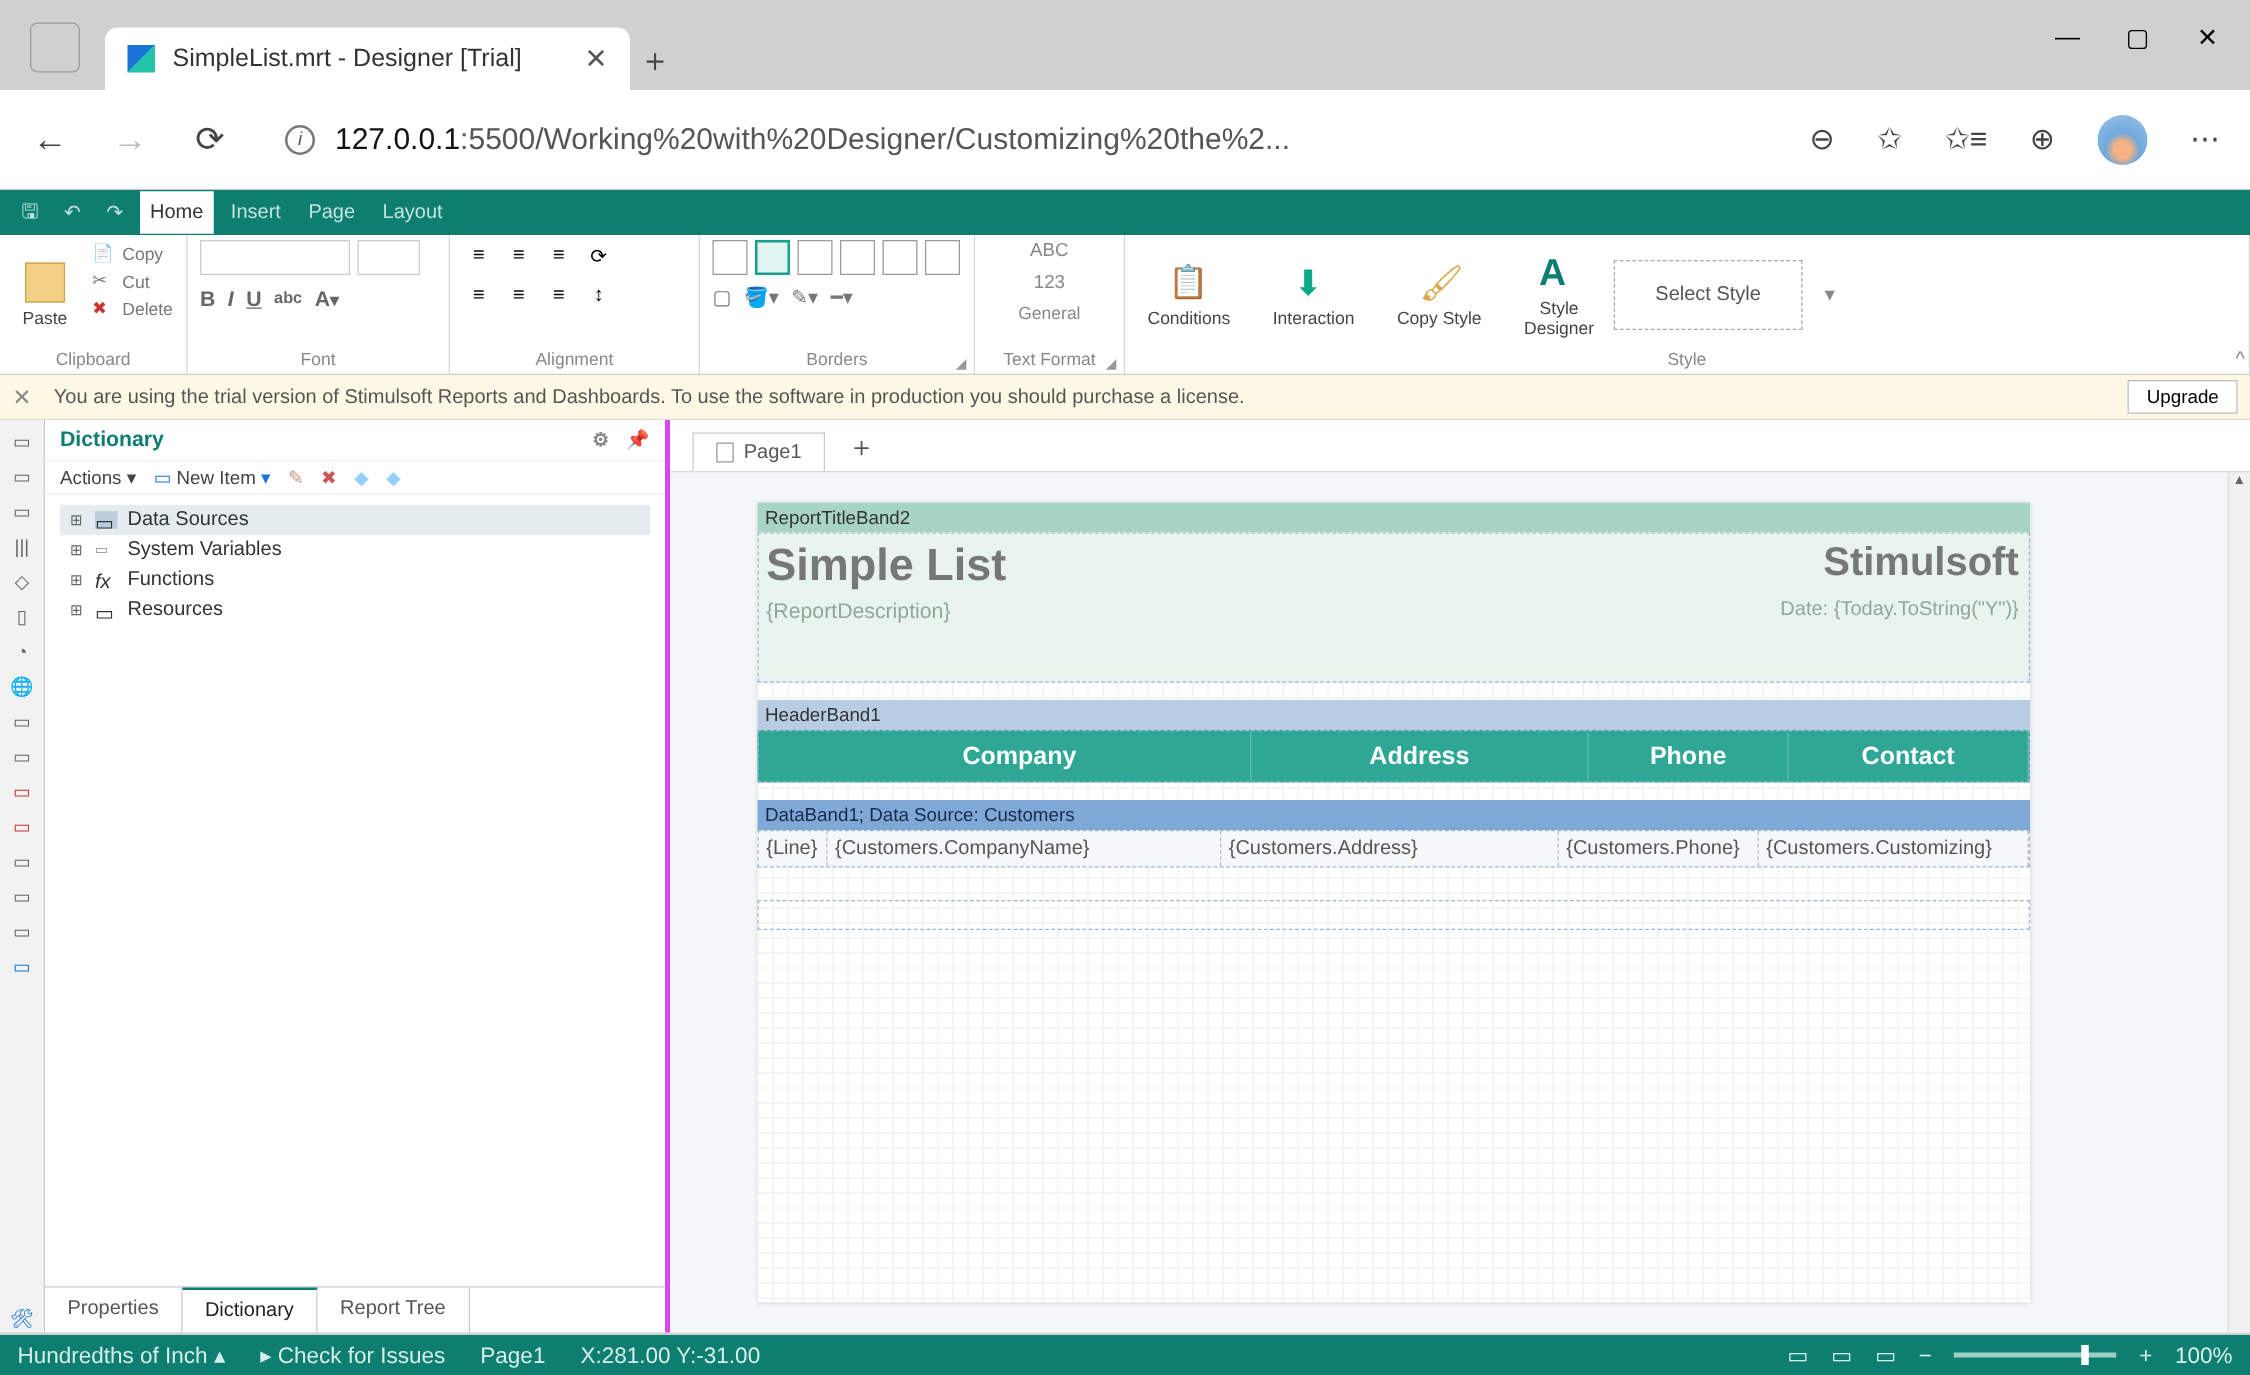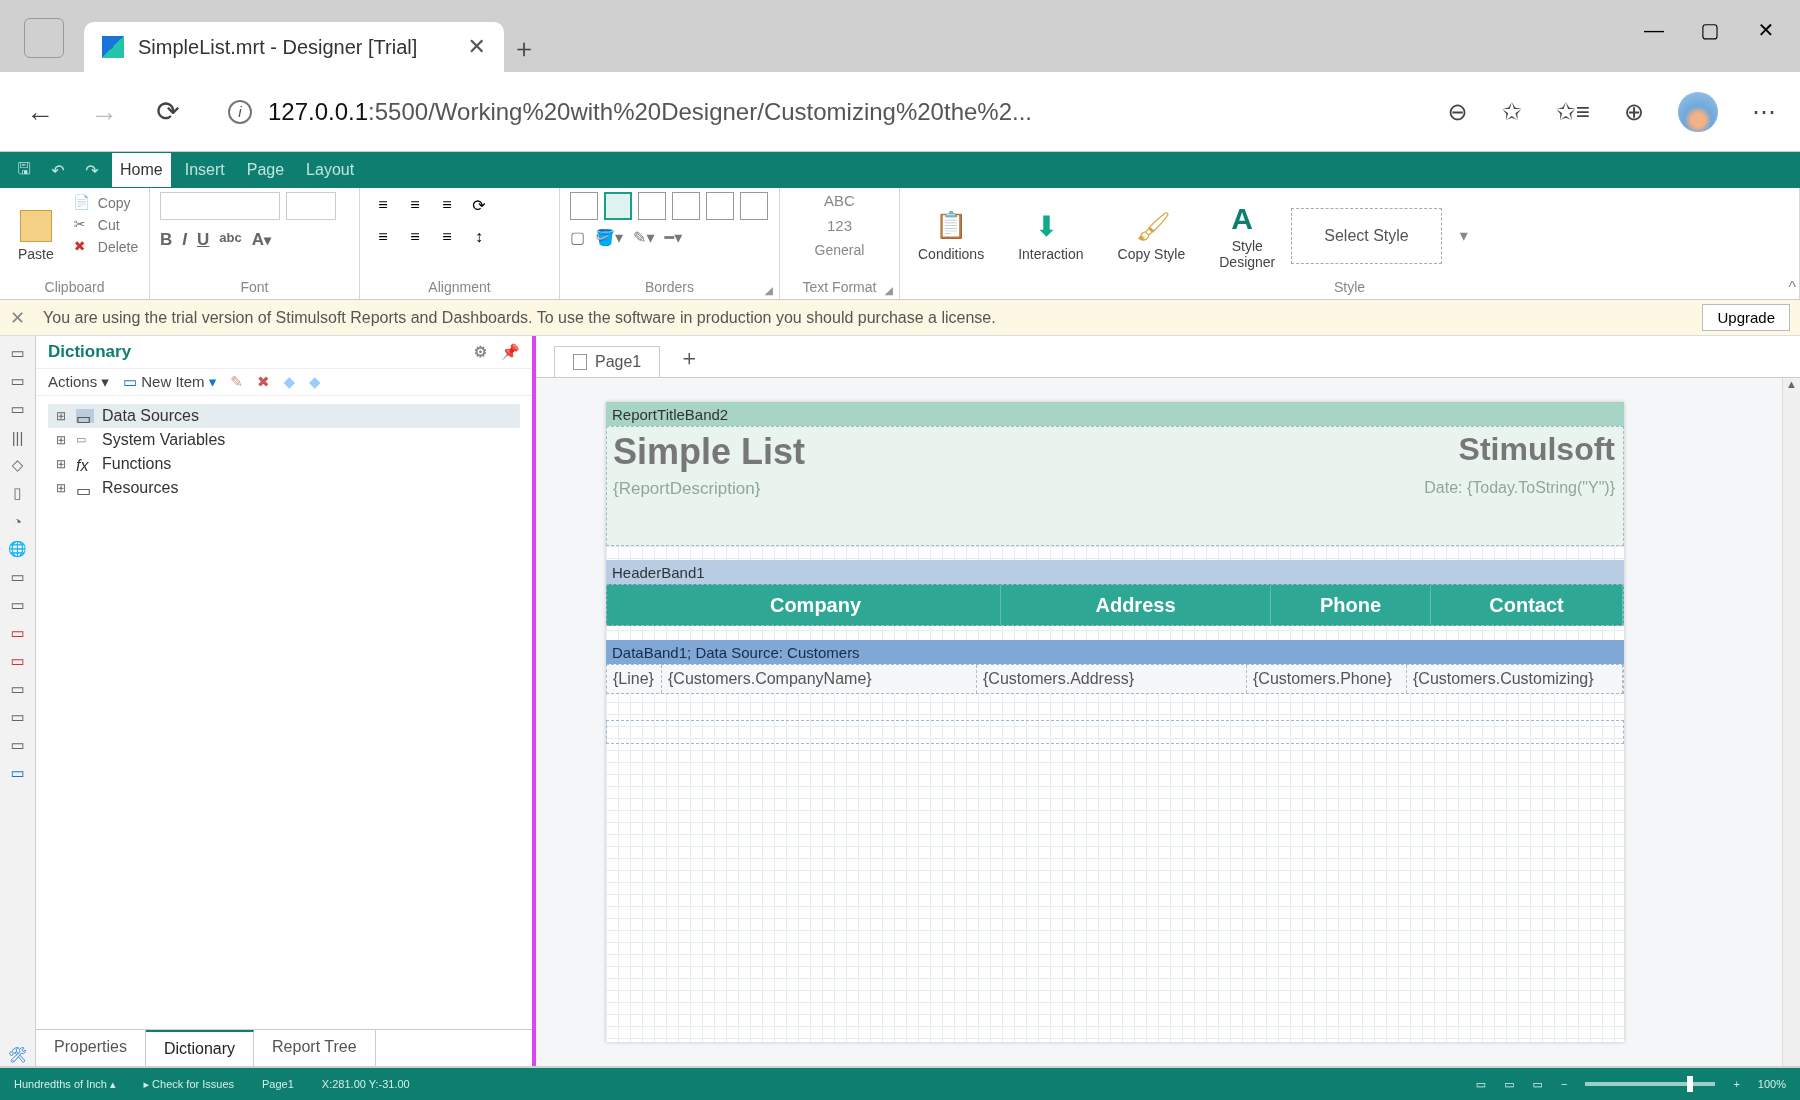--- a/index.html
+++ b/index.html
@@ -91,21 +91,21 @@
 .title-body .desc { font-size: 17px; color: #8fa898; margin-top: 6px; }
 .title-body .date { position: absolute; right: 8px; top: 52px; font-size: 16px; color: #8fa898; }
 .header-body { height: 42px; background: #2fa795; display: flex; color: #fff; font-size: 20px; font-weight: bold; padding-left: 24px; }
 .header-body > div { flex-shrink: 0; display: flex; align-items: center; justify-content: center; border-right: 1px solid rgba(255,255,255,.25); }
 .data-body { height: 30px; display: flex; font-size: 16px; color: #555; background: #f5f7f9; }
 .data-body > div { display: flex; align-items: center; padding: 0 6px; border-right: 1px dashed #bbb; }
 .footer-body { height: 24px; }
 .scroll-placeholder { position: absolute; right: 0; top: 42px; bottom: 0; width: 18px; background: #f0f0f0; border-left:1px solid #ddd; }
 .scroll-up { height:18px; text-align:center; font-size:11px; color:#666; }
 
-.statusbar { height: 32px; background: #0d7e6f; color: #d4eee9; display: flex; align-items: center; font-size: 11px; padding: 0 14px; gap: 28px; position: absolute; bottom: 0; left: 0; right: 0; }
+.statusbar { height: 32px; background: #0d7e6f; color: #d4eee9; display: flex; align-items: center; font-size: 18px; padding: 0 14px; gap: 28px; position: absolute; bottom: 0; left: 0; right: 0; }
 .statusbar .rt { margin-left: auto; display: flex; align-items: center; gap: 18px; }
 .zoom-slider { width: 130px; height: 4px; background: #9bcfc6; position: relative; }
 .zoom-slider .thumb { width: 6px; height: 16px; background: #fff; position: absolute; right: 22px; top: -6px; }
 </style>
 </head>
 <body>
 
 <div class="browser-titlebar">
   <div class="tab-strip">
     <div class="tabshell-btn"></div>

